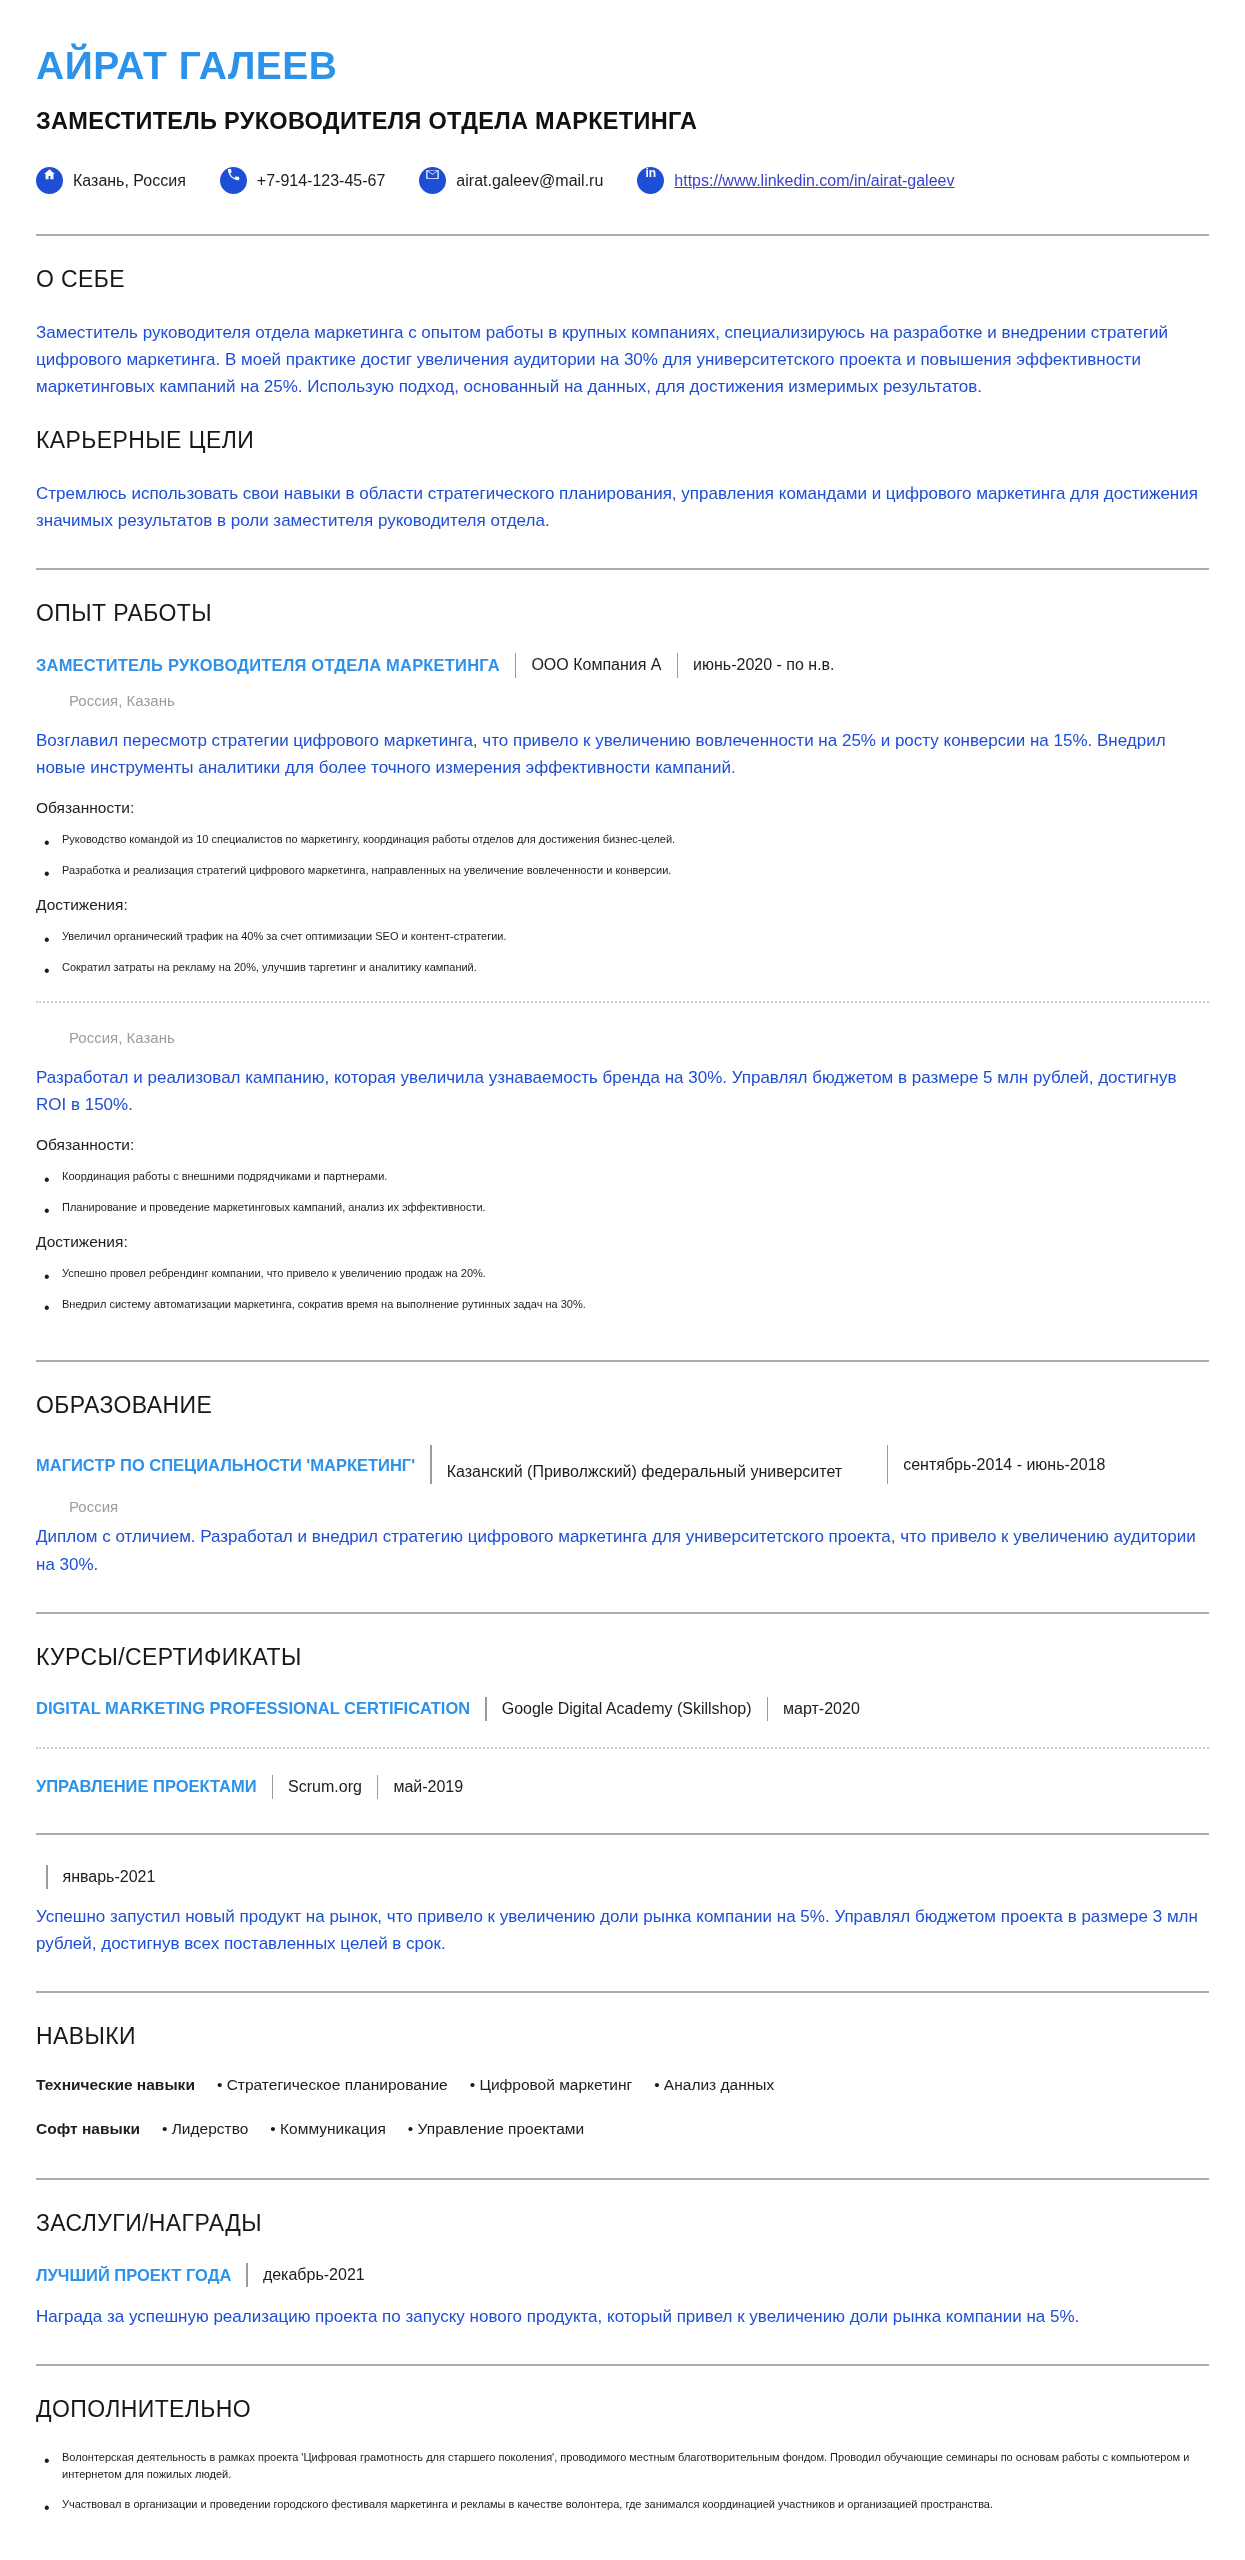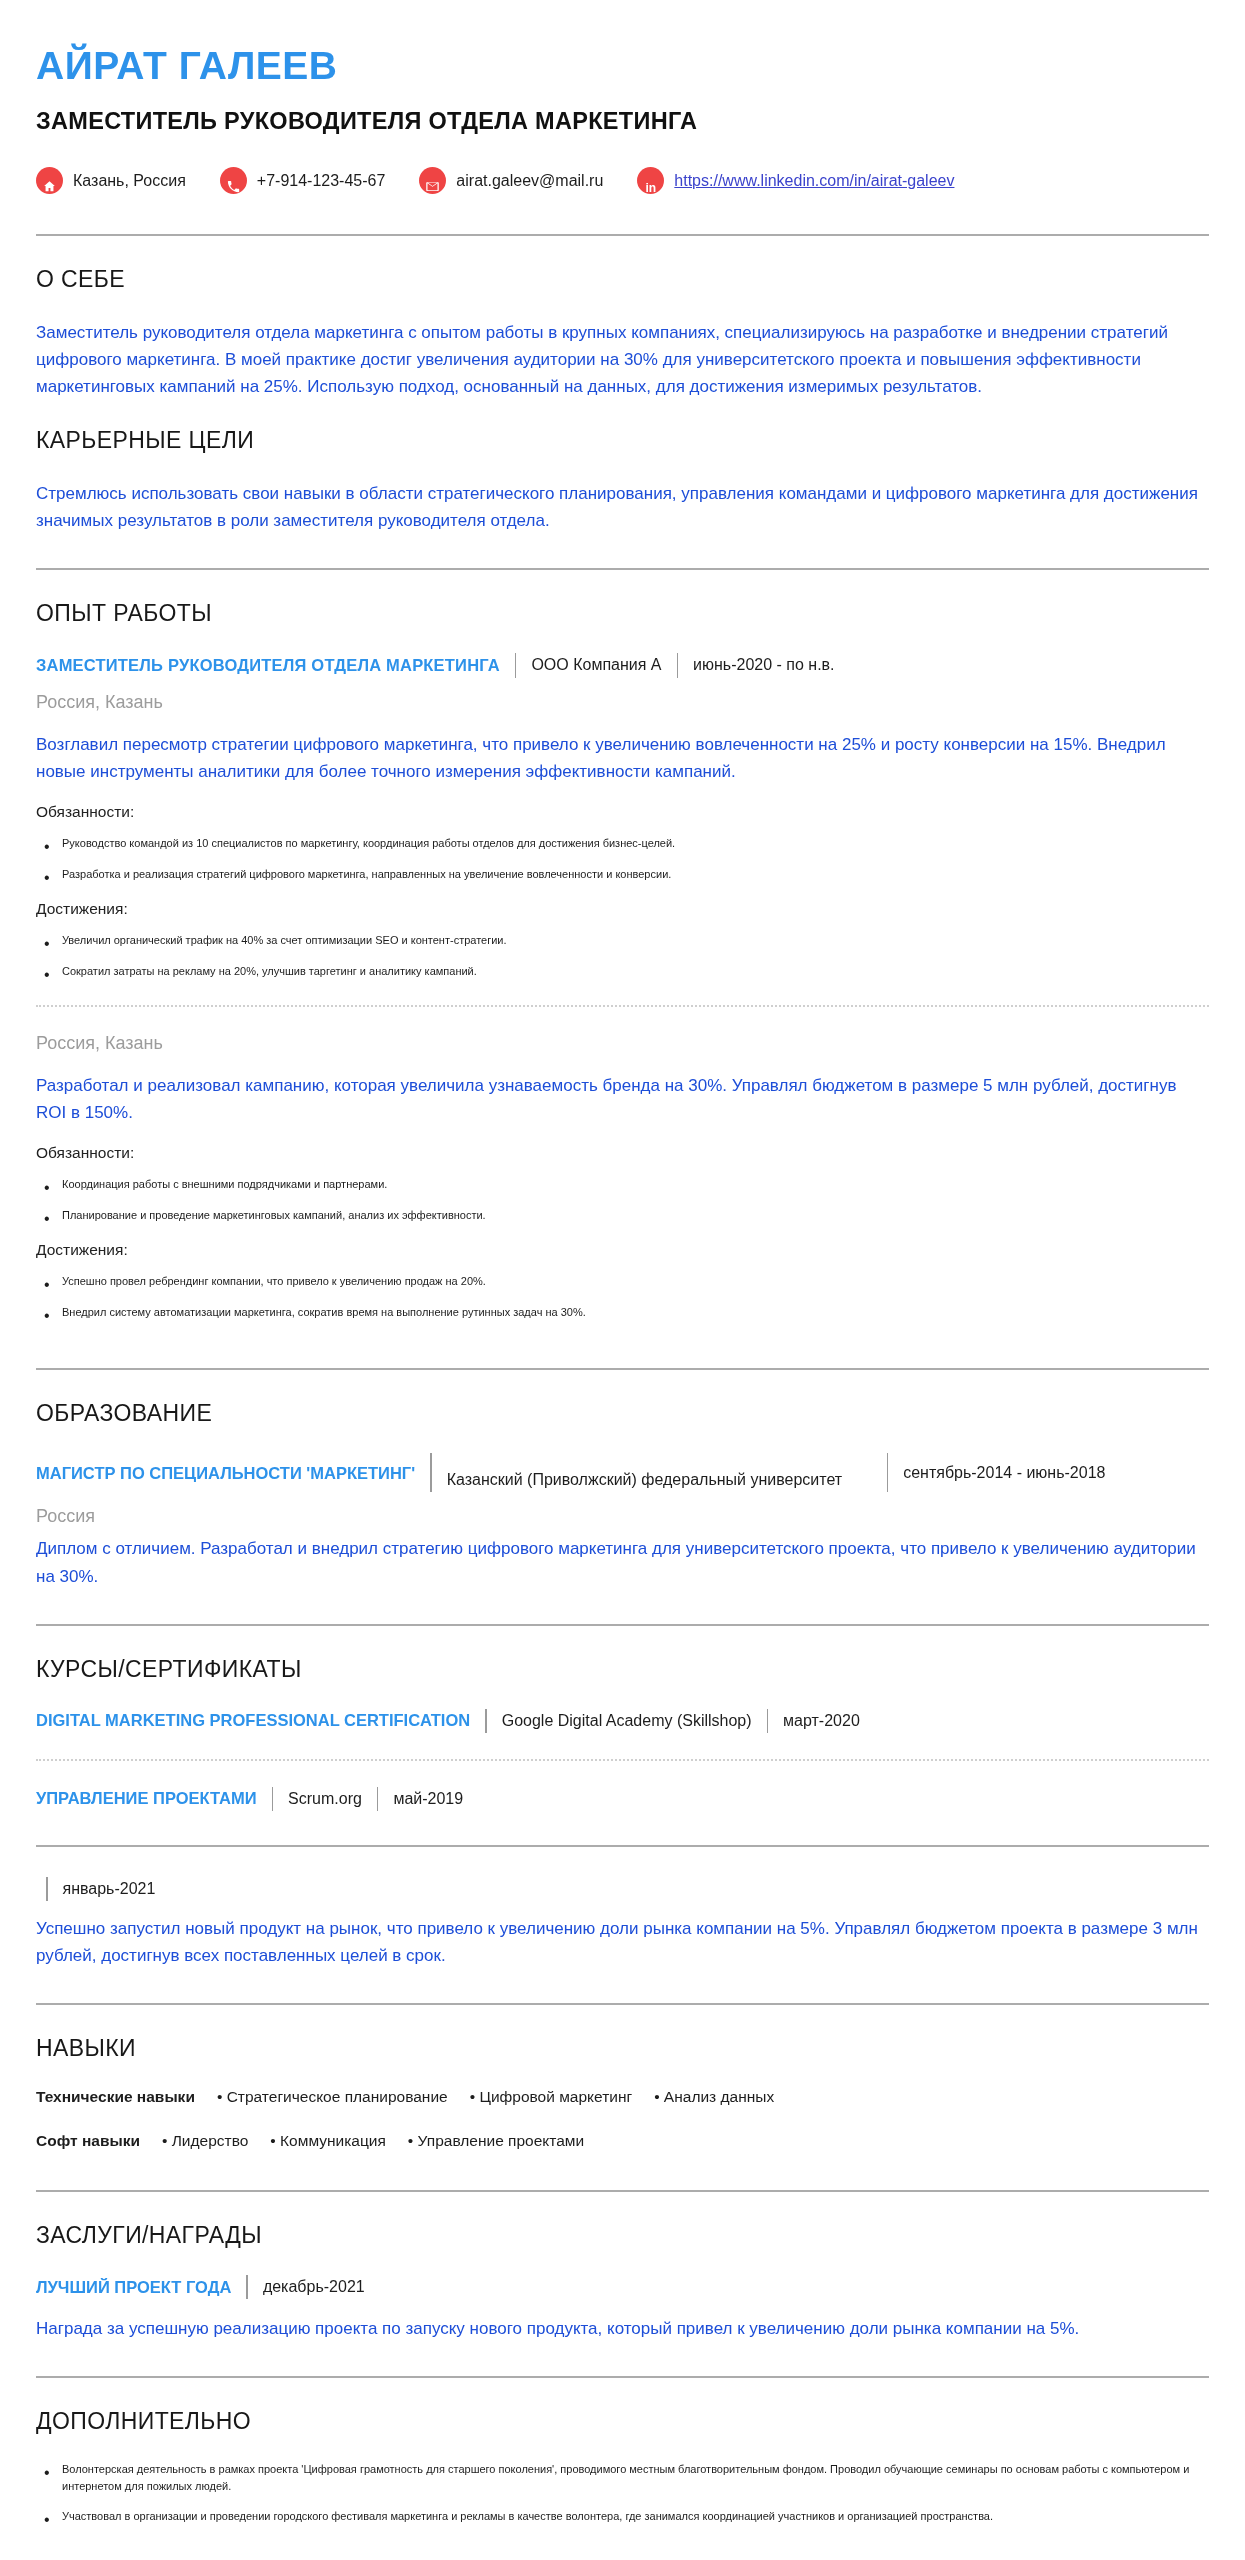--- a/index.html
+++ b/index.html
@@ -8,34 +8,34 @@
     width:1245px; min-height:2560px;
     font-family:"Liberation Sans","DejaVu Sans",sans-serif;
     color:#1d1d1d;
     padding:44px 36px 60px 36px;
     font-stretch:condensed;
   }
   .name { font-size:39px; font-weight:700; color:#2d92ea; letter-spacing:0.5px; margin-bottom:20px; }
   .job-headline { font-size:23.5px; font-weight:700; color:#111; letter-spacing:0.3px; margin-bottom:32px; }
   .contacts { display:flex; align-items:center; gap:34px; margin-bottom:40px; font-size:16px; }
   .contact { display:flex; align-items:center; gap:10px; }
-  .cicon { width:27px; height:27px; border-radius:50%; background:#ef4444; display:flex; align-items:flex-end; justify-content:center; flex:0 0 auto; }
+  .cicon { width:27px; height:27px; border-radius:50%; background:#1d4ed8; display:flex; align-items:flex-start; justify-content:center; flex:0 0 auto; }
   .cicon svg { width:15px; height:15px; fill:#ffffff; }
   .cicon .in-txt { color:#fff; font-size:12px; font-weight:700; line-height:1; }
   a.link { color:#3b43cc; text-decoration:underline; }
   hr.solid { border:none; border-top:2px solid #acacac; margin:0; }
   hr.dotted { border:none; border-top:2px dotted #cfcfcf; margin:26px 0; }
   .section { padding:30px 0 34px 0; }
   .sec-heading { font-size:23px; font-weight:500; color:#181818; letter-spacing:0.4px; margin-bottom:26px; }
   .body-text { font-size:17px; line-height:1.6; color:#1d4ed8; max-width:1175px; }
   .entry-header { display:flex; align-items:center; margin-bottom:14px; }
   .entry-title { color:#2d92ea; font-weight:700; font-size:16.5px; letter-spacing:0.2px; line-height:1.5; }
   .w-title { max-width:540px; }
   .vbar { width:1.5px; background:#9b9b9b; align-self:stretch; margin:0 15px; flex:0 0 auto; min-height:24px; }
-  .meta-loc { color:#9c9c9c; font-size:18px; margin-bottom:18px; }
+  .meta-loc { color:#9c9c9c; font-size:15px; margin-bottom:18px;margin-left:33px; }
   .sub-label { font-size:15.5px; color:#222; margin:18px 0 6px 0; }
   ul.bullets { list-style:none; }
   ul.bullets li { font-size:11px; line-height:1.5; margin:14px 0; padding-left:26px; position:relative; }
   ul.bullets li::before { content:"•"; position:absolute; left:8px; top:0; font-size:16px; }
   .edu-header { display:flex; align-items:center; margin-bottom:14px; }
   .edu-title { color:#2d92ea; font-weight:700; font-size:16.5px; max-width:465px; line-height:1.5; }
   .edu-inst { font-size:16px; line-height:1.5; max-width:400px; }
   .edu-dates { font-size:16px; line-height:1.5; max-width:220px; }
   .cert-row { display:flex; align-items:center; }
   .cert-title { color:#2d92ea; font-weight:700; font-size:16.5px; }

